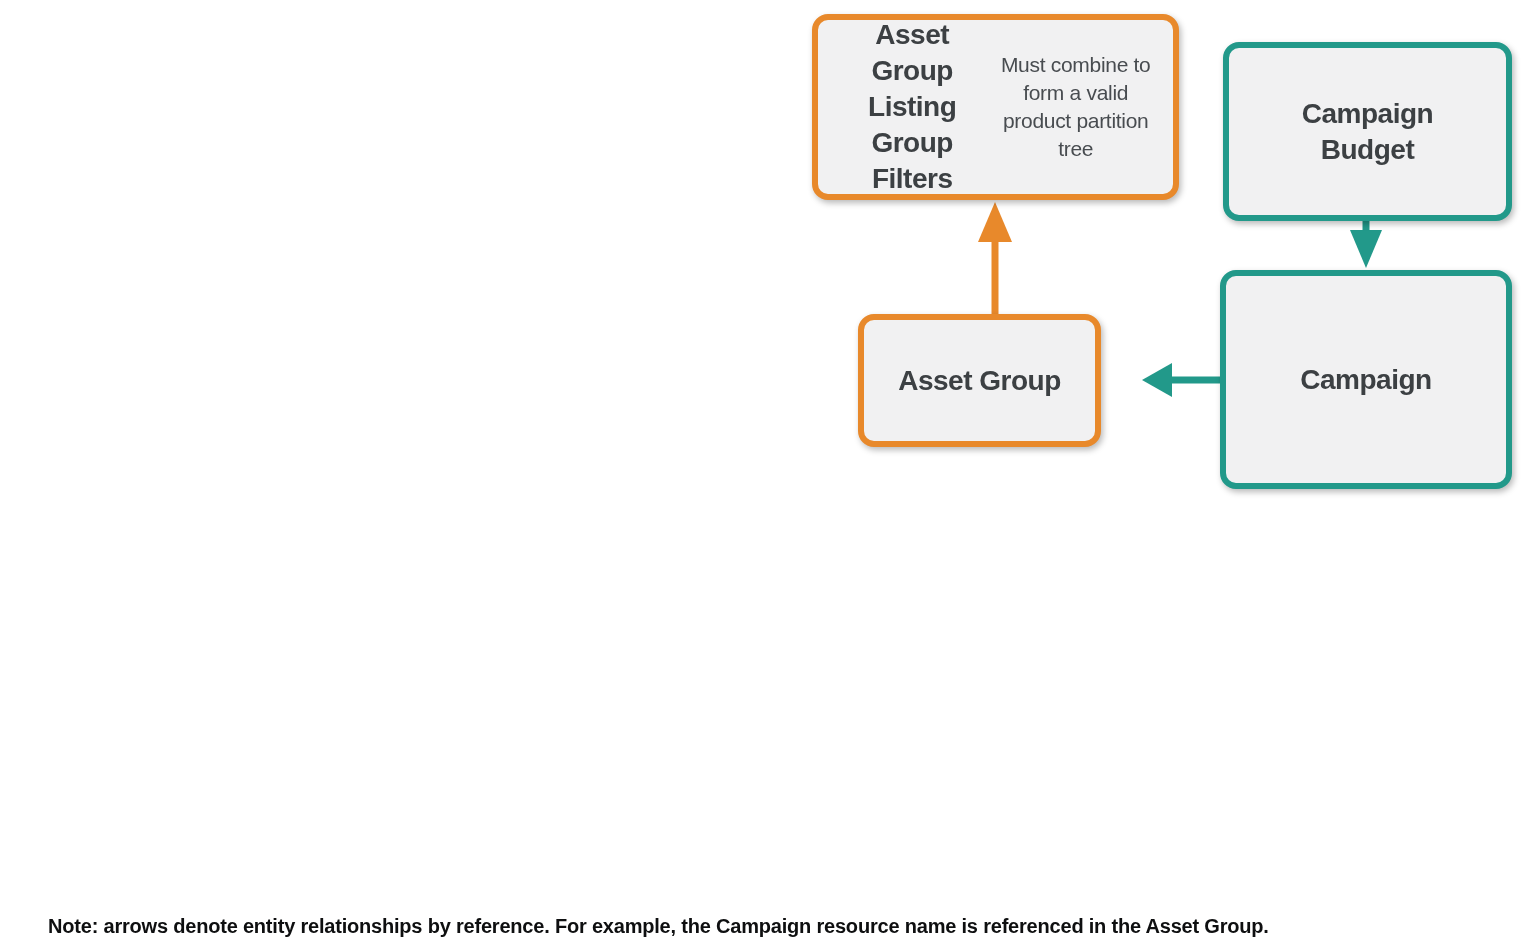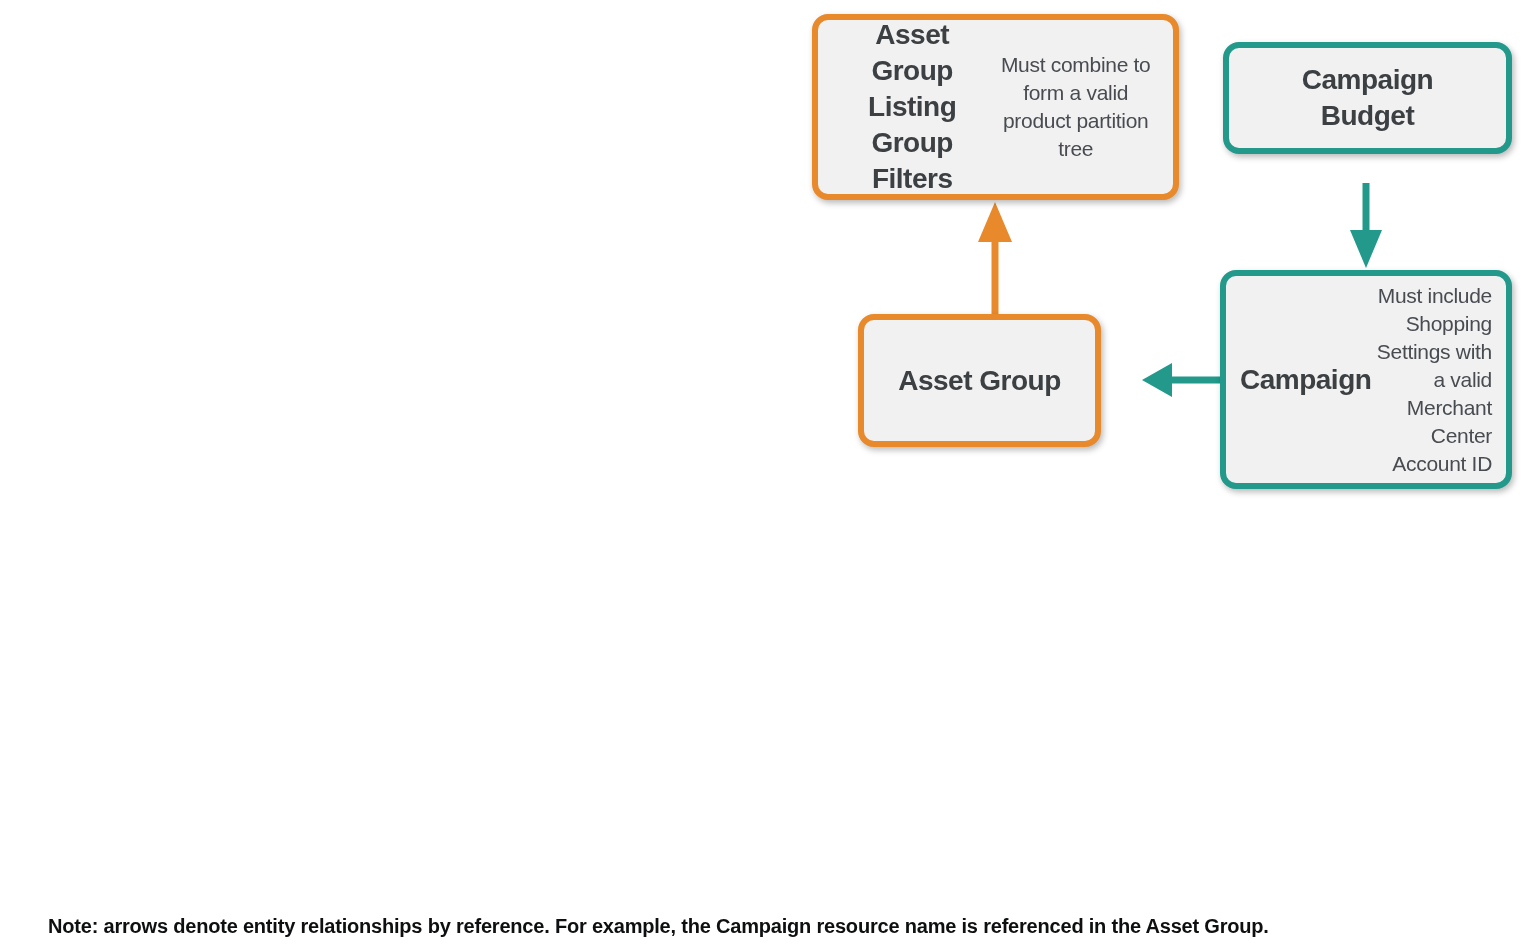--- a/index.html
+++ b/index.html
@@ -36,21 +36,21 @@
     color: #3C4043;
   }
   .node-sub {
     font-size: 21px;
     line-height: 28px;
     letter-spacing: -0.3px;
     color: #484C50;
   }
 
   #node-listing-filters { left: 812px; top: 14px;  width: 367px; height: 186px; padding: 6px 14px; }
-  #node-campaign-budget { left: 1223px; top: 42px; width: 289px; height: 112px; padding: 5px 30px; }
+  #node-campaign-budget { left: 1223px; top: 42px; width: 289px; height: 179px; padding: 5px 30px; }
   #node-asset-group     { left: 858px; top: 314px; width: 243px; height: 133px; padding: 6px 12px; }
   #node-campaign        { left: 1220px; top: 270px; width: 292px; height: 219px; padding: 8px 14px; text-align: right; }
 
   .note {
     position: absolute;
     left: 18px; top: 913px;
     width: 1500px;
     font-size: 20px;
     font-weight: bold;
     letter-spacing: -0.2px;
@@ -84,18 +84,17 @@
   <div class="node teal" id="node-campaign-budget">
     <div class="node-title">Campaign Budget</div>
   </div>
 
   <div class="node orange" id="node-asset-group">
     <div class="node-title">Asset Group</div>
   </div>
 
   <div class="node teal" id="node-campaign">
     <div class="node-title">Campaign</div>
-    <div class="node-sub">Must include Shopping Settings with a valid Merchant Center Account ID</div>
   </div>
 
   <p class="note">Note: arrows denote entity relationships by reference. For example, the Campaign resource name is referenced in the Asset Group.</p>
 
 </div>
 
 </body></html>

